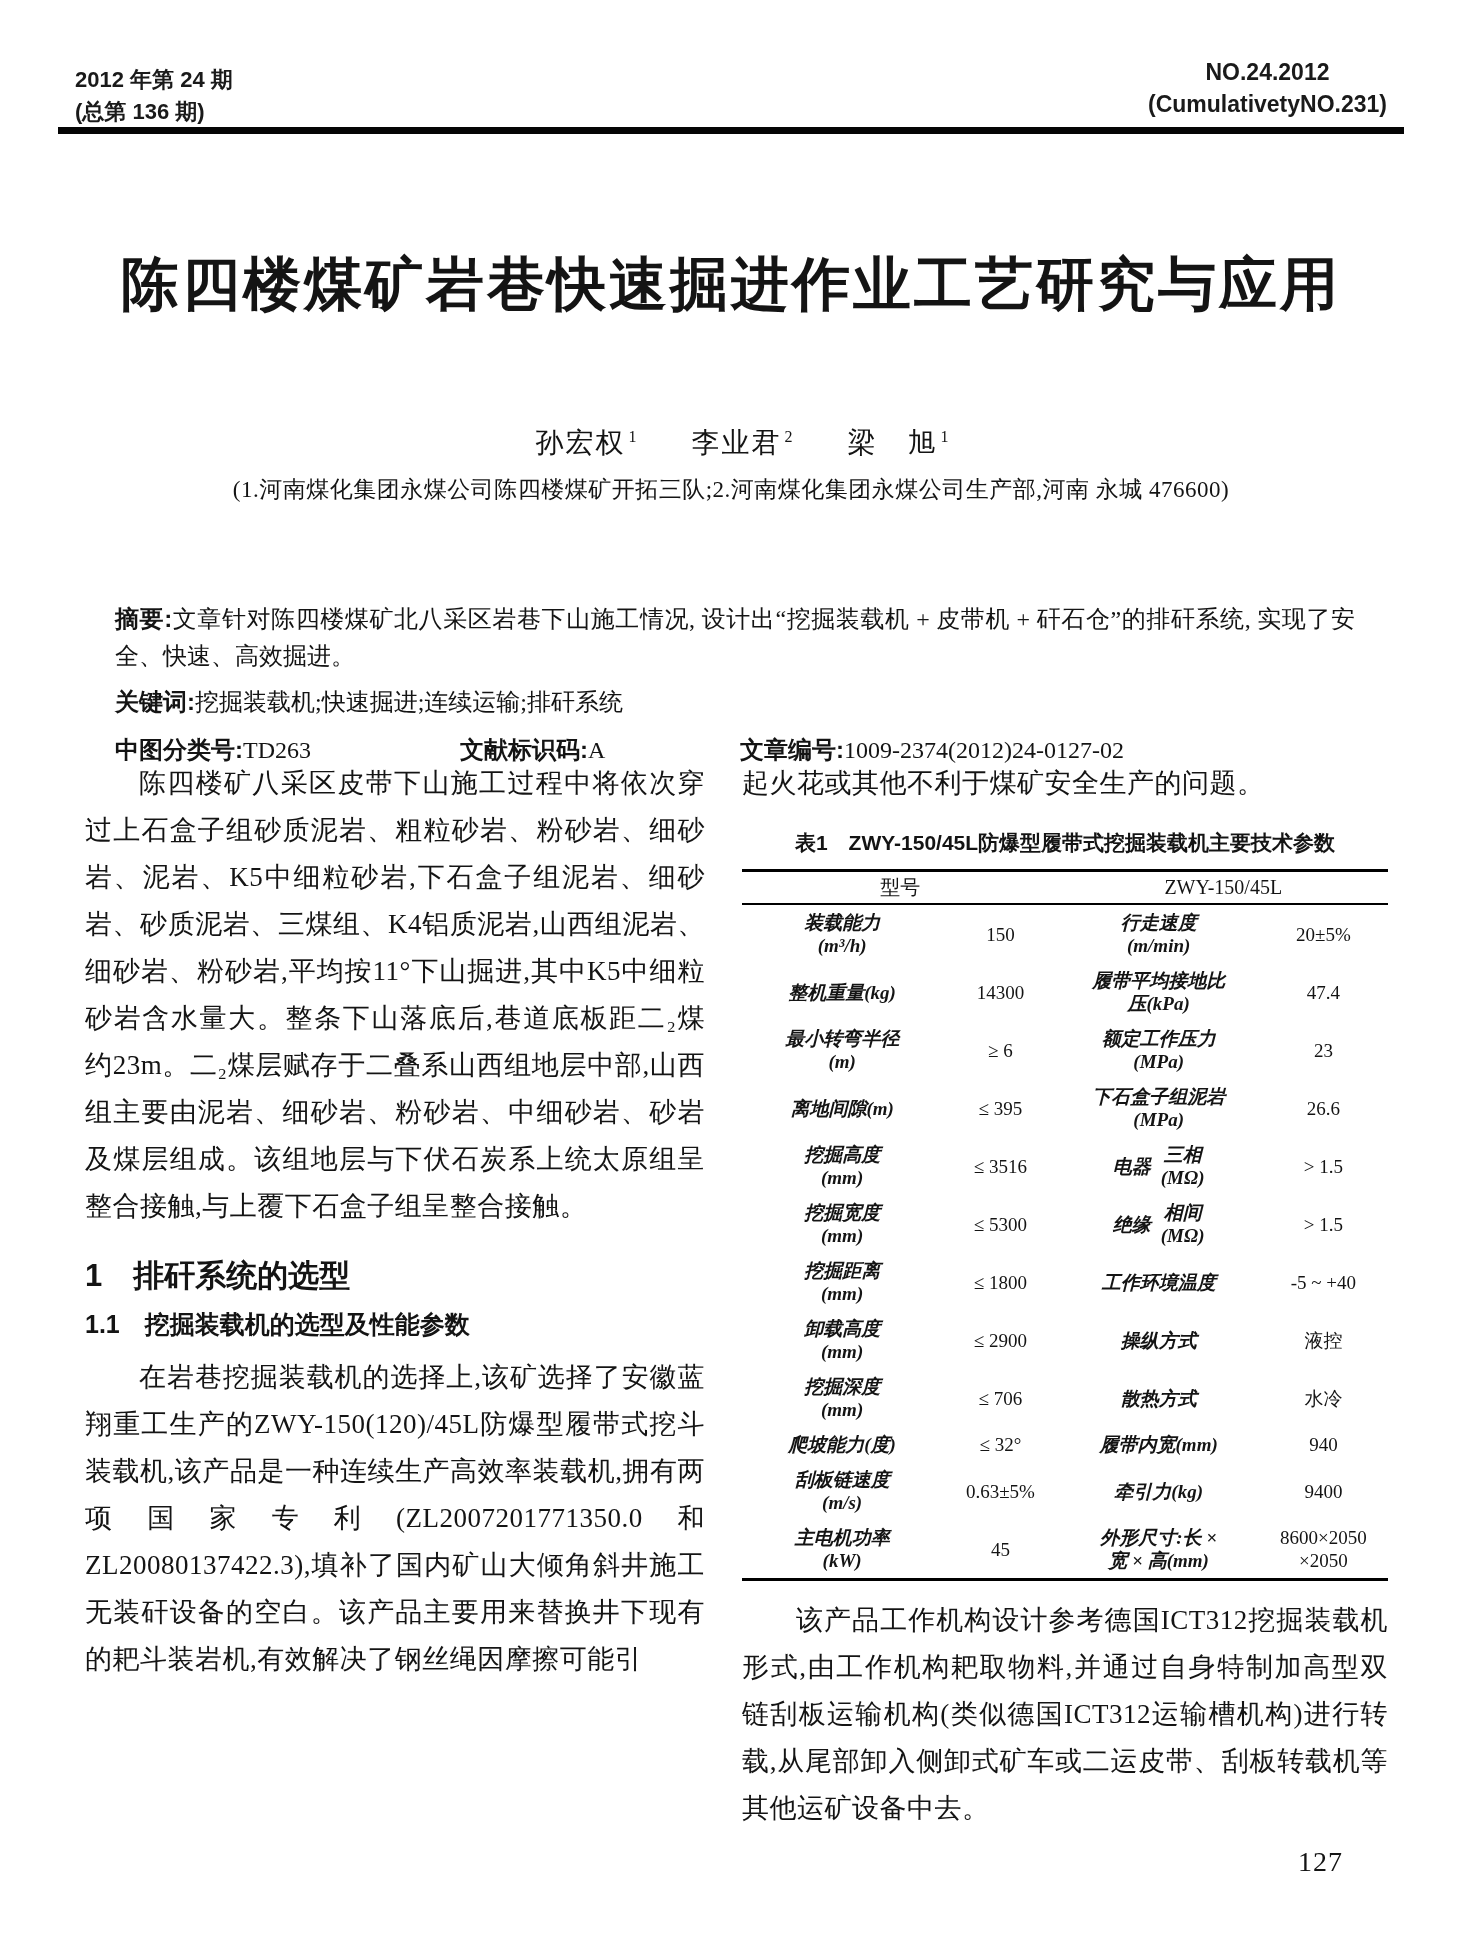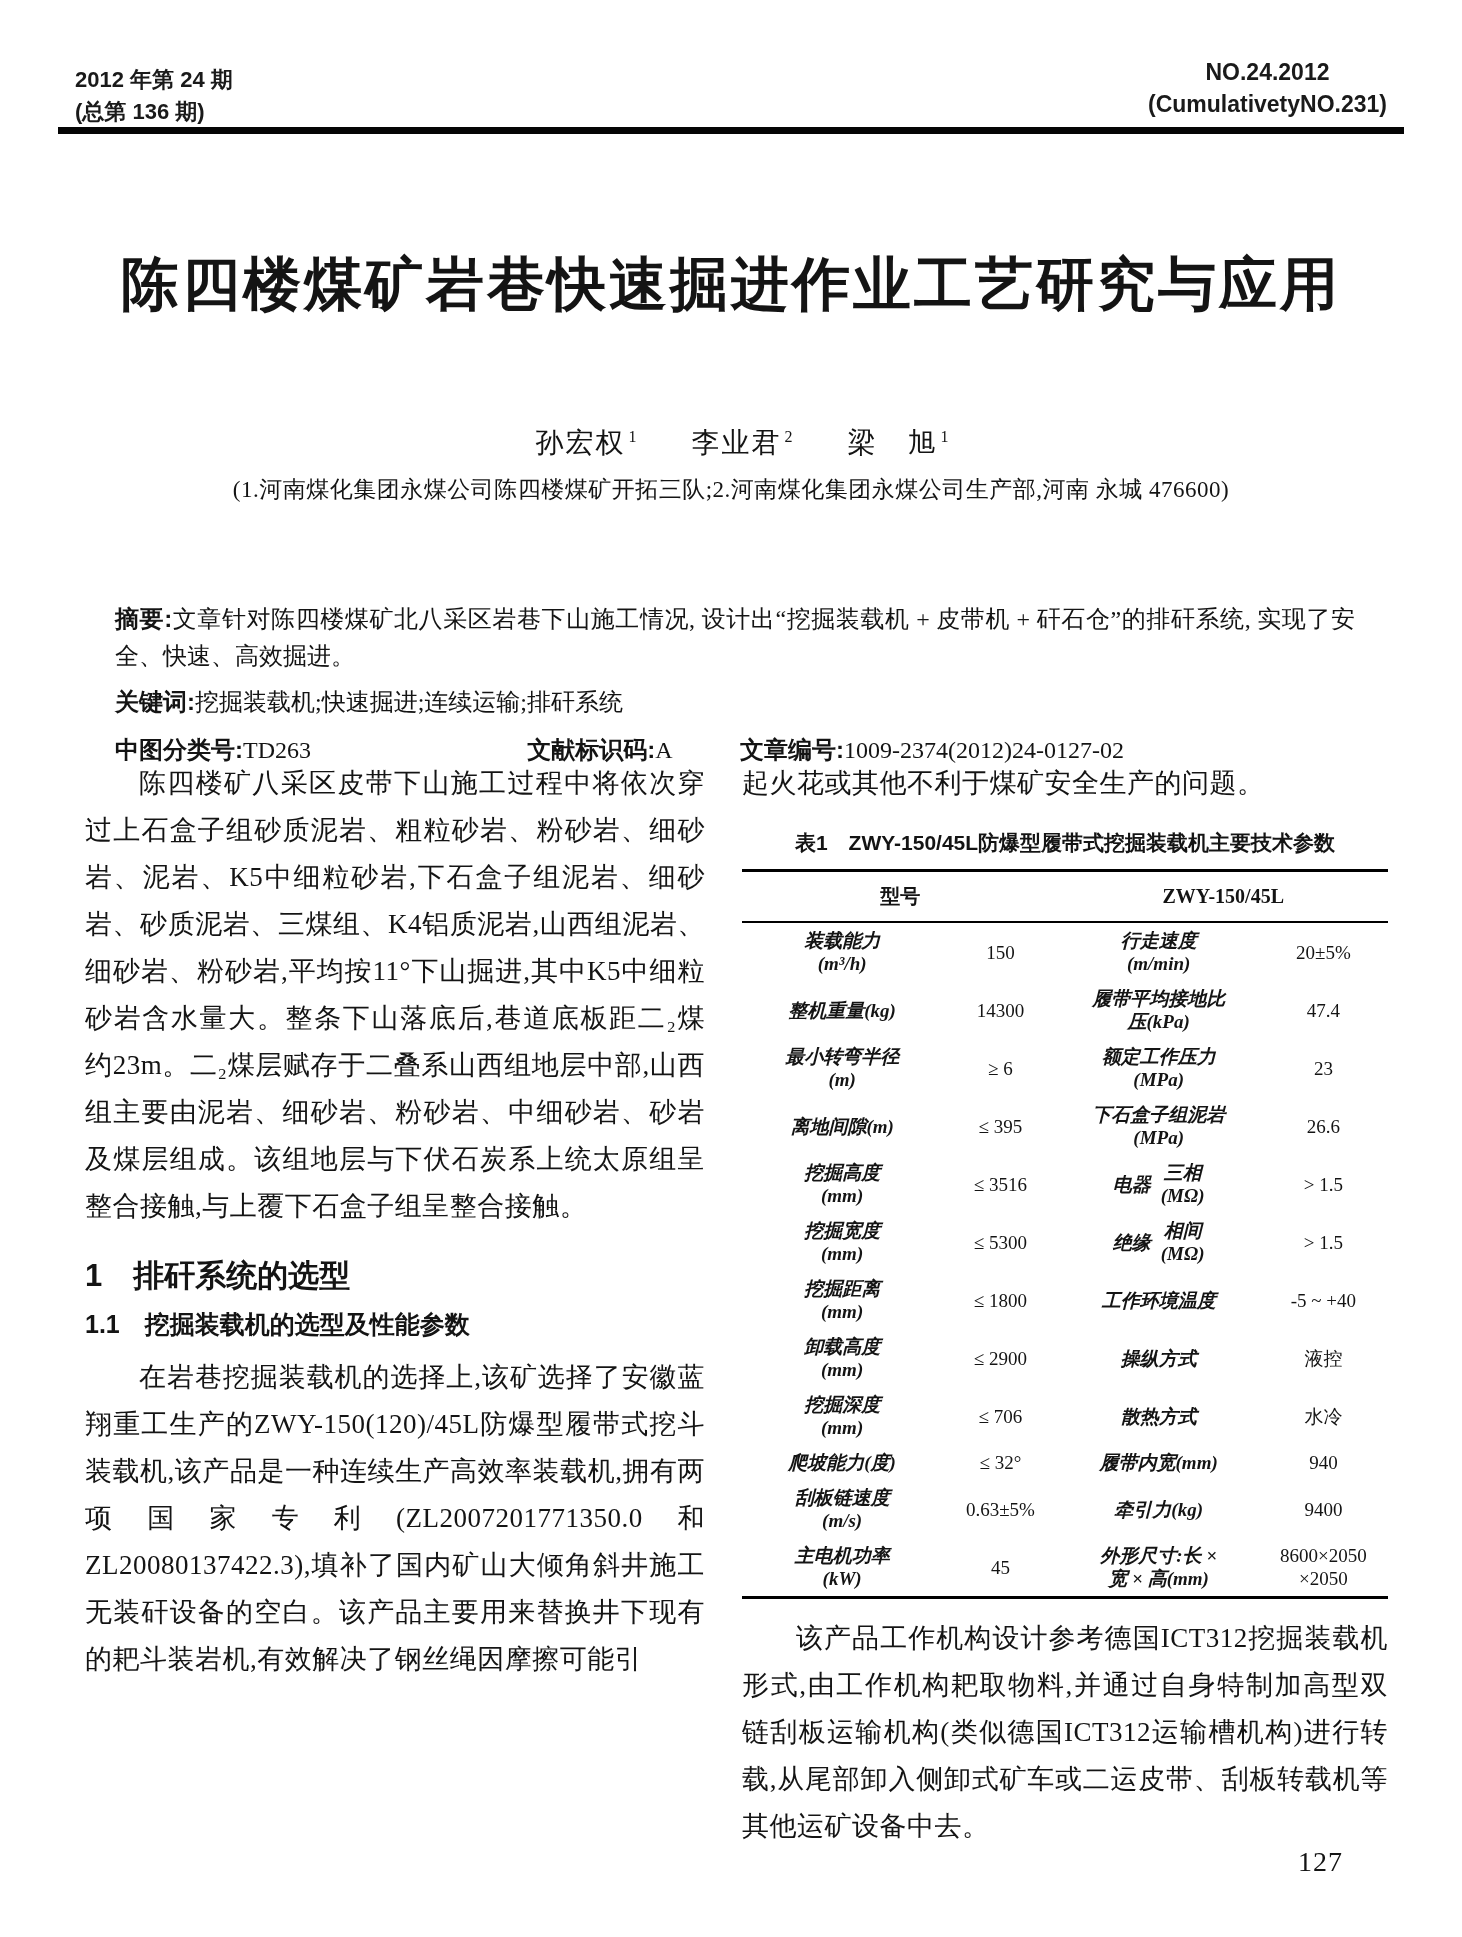--- a/index.html
+++ b/index.html
@@ -35,21 +35,21 @@
   .authors-line sup{font-size:16px;vertical-align:super;margin-left:3px;}
   .affiliation{position:absolute;left:0;top:474px;width:100%;text-align:center;
     font-size:23px;letter-spacing:0.5px;}
   
   .abstract-block{position:absolute;left:115px;top:600px;width:1240px;font-size:24px;line-height:37px;}
   .abstract-block .lbl{font-family:"Liberation Sans","DejaVu Sans",sans-serif;font-weight:bold;}
   .abstract-block p{margin:0;text-align:justify;}
   .kw-line{margin-top:8px !important;}
   .meta-row{display:flex;margin-top:10px;}
   .meta-item1{width:345px;}
-  .meta-item2{width:280px;text-align:center;}
+  .meta-item2{width:280px;}
   
   .col{position:absolute;top:760px;font-size:27px;line-height:47px;text-align:justify;letter-spacing:0.5px;}
   .col-left{left:85px;width:620px;}
   .col-right{left:742px;width:646px;}
   .body-p{margin:0;text-indent:2em;}
   .body-p.no-indent{text-indent:0;}
   .sec-h1{margin:24px 0 6px 0;font-family:"Liberation Sans","DejaVu Sans",sans-serif;
     font-size:31px;font-weight:bold;line-height:44px;text-indent:0;letter-spacing:0;}
   .sec-h2{margin:0 0 10px 0;font-family:"Liberation Sans","DejaVu Sans",sans-serif;
     font-size:25px;font-weight:bold;line-height:40px;text-indent:0;letter-spacing:0;}
@@ -57,21 +57,21 @@
   .table-caption{margin:22px 0 12px 0;text-align:center;
     font-family:"Liberation Sans","DejaVu Sans",sans-serif;
     font-size:21px;font-weight:bold;line-height:28px;text-indent:0;letter-spacing:0;}
   table.spec{width:100%;border-collapse:collapse;
     border-top:3px solid #000;border-bottom:3px solid #000;}
   table.spec td{
     text-align:center;vertical-align:middle;
     font-size:19px;line-height:23px;padding:6px 2px;
     white-space:pre-line;letter-spacing:0;}
   table.spec tr.head td{
-    font-size:20px;font-weight:bold;padding:13px 2px;
+    font-size:20px;font-weight:normal;padding:4px 2px;
     border-bottom:2px solid #000;white-space:nowrap;}
   td.param{font-weight:bold;font-style:italic;}
   td.val{font-weight:normal;}
   .ins-group{display:flex;align-items:center;justify-content:center;gap:10px;}
   .ins-side{font-weight:bold;font-style:italic;}
   .ins-main{font-weight:bold;font-style:italic;white-space:pre-line;}
   
   .page-number{position:absolute;left:1298px;top:1846px;font-size:28px;letter-spacing:1px;}
 </style>
 </head>

